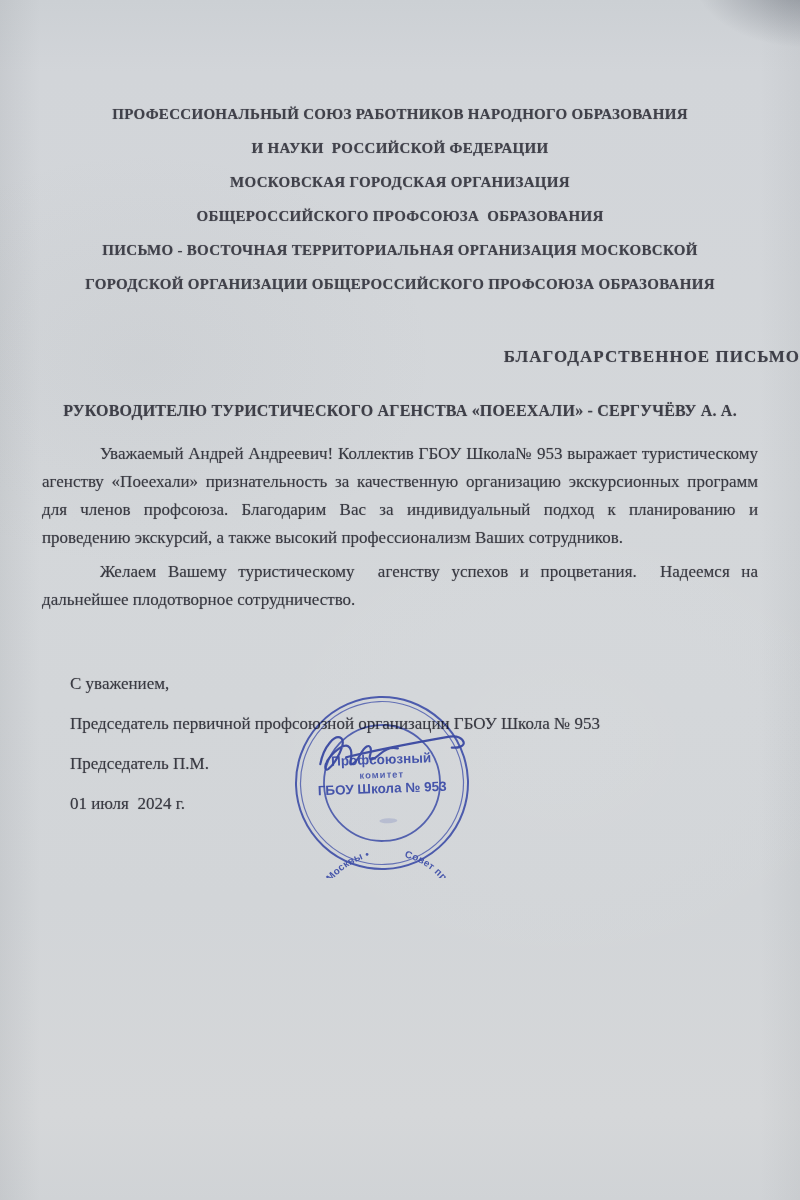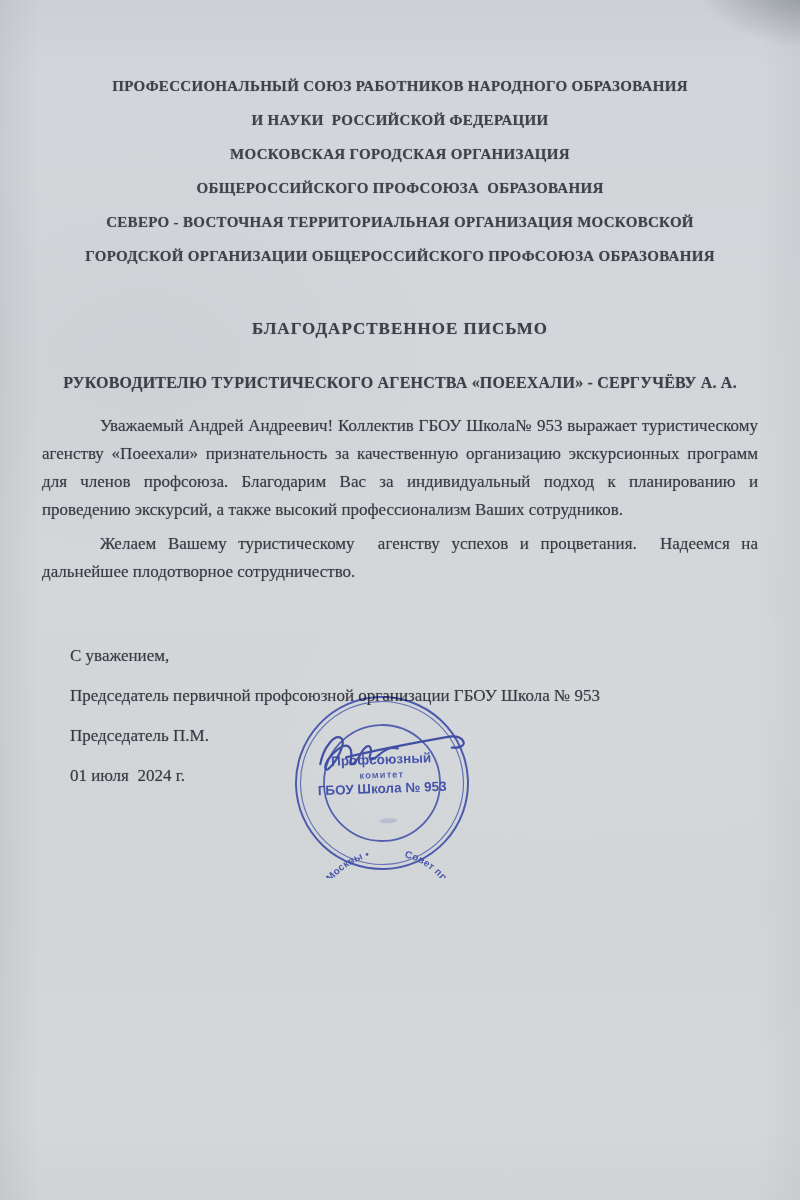--- a/index.html
+++ b/index.html
@@ -11,27 +11,27 @@
     color:#3b3c44;
     background:
       radial-gradient(160px 100px at 101% -2%, rgba(70,76,88,0.50), rgba(70,76,88,0) 72%),
       radial-gradient(420px 300px at 18% 30%, rgba(120,126,132,0.06), rgba(120,126,132,0) 70%),
       radial-gradient(500px 380px at 70% 62%, rgba(255,255,255,0.05), rgba(255,255,255,0) 70%),
       linear-gradient(90deg, rgba(105,110,116,0.10), rgba(105,110,116,0) 5%),
       linear-gradient(270deg, rgba(105,110,116,0.07), rgba(105,110,116,0) 5%),
       linear-gradient(180deg, #ccd0d4 0%, #d2d5d9 6%, #d4d7da 42%, #d2d5d8 75%, #d5d7d9 93%, #d0d3d6 100%);
   }
   .doc-text{ text-shadow:0 0 1px rgba(62,62,72,0.50); white-space:pre-wrap; }
-  .letterhead{ padding-top:76px; text-align:center; }
+  .letterhead{ padding-top:104px; text-align:center; }
   .head-line{
     font-size:15px; font-weight:700; letter-spacing:0.3px;
     line-height:20px; margin:0 30px 14px 30px; color:#40414a;
   }
   .letter-title{
-    margin-top:52px; text-align:center;
+    margin-top:52px; text-align:right;
     font-size:17px; font-weight:700; letter-spacing:1px; line-height:22px; color:#3e3f48;
   }
   .addressee{
     margin-top:32px; text-align:center;
     font-size:16px; font-weight:700; letter-spacing:0.2px; line-height:22px; color:#3e3f48;
   }
   .body-block{ padding:0 42px 0 42px; }
   .para{
     margin:0; text-align:justify; text-indent:58px;
     font-size:17px; line-height:28px; color:#393a42;
@@ -63,21 +63,21 @@
 </head>
 <body>
 
 <div class="photo">
 
   <div class="letterhead">
     <div class="head-line doc-text">ПРОФЕССИОНАЛЬНЫЙ СОЮЗ РАБОТНИКОВ НАРОДНОГО ОБРАЗОВАНИЯ</div>
     <div class="head-line doc-text">И НАУКИ  РОССИЙСКОЙ ФЕДЕРАЦИИ</div>
     <div class="head-line doc-text">МОСКОВСКАЯ ГОРОДСКАЯ ОРГАНИЗАЦИЯ</div>
     <div class="head-line doc-text">ОБЩЕРОССИЙСКОГО ПРОФСОЮЗА  ОБРАЗОВАНИЯ</div>
-    <div class="head-line doc-text">СЕВЕРО - ВОСТОЧНАЯ ТЕРРИТОРИАЛЬНАЯ ОРГАНИЗАЦИЯ МОСКОВСКОЙ</div>
+    <div class="head-line doc-text">ПИСЬМО - ВОСТОЧНАЯ ТЕРРИТОРИАЛЬНАЯ ОРГАНИЗАЦИЯ МОСКОВСКОЙ</div>
     <div class="head-line doc-text">ГОРОДСКОЙ ОРГАНИЗАЦИИ ОБЩЕРОССИЙСКОГО ПРОФСОЮЗА ОБРАЗОВАНИЯ</div>
   </div>
 
   <div class="letter-title doc-text">БЛАГОДАРСТВЕННОЕ ПИСЬМО</div>
 
   <div class="addressee doc-text">РУКОВОДИТЕЛЮ ТУРИСТИЧЕСКОГО АГЕНСТВА «ПОЕЕХАЛИ» - СЕРГУЧЁВУ А. А.</div>
 
   <div class="body-block">
     <p class="para first doc-text">Уважаемый Андрей Андреевич! Коллектив ГБОУ Школа№ 953 выражает туристическому агенству «Поеехали» признательность за качественную организацию экскурсионных программ для членов профсоюза. Благодарим Вас за индивидуальный подход к планированию и проведению экскурсий, а также высокий профессионализм Ваших сотрудников.</p>
     <p class="para second doc-text">Желаем Вашему туристическому  агенству успехов и процветания.  Надеемся на дальнейшее плодотворное сотрудничество.</p>

